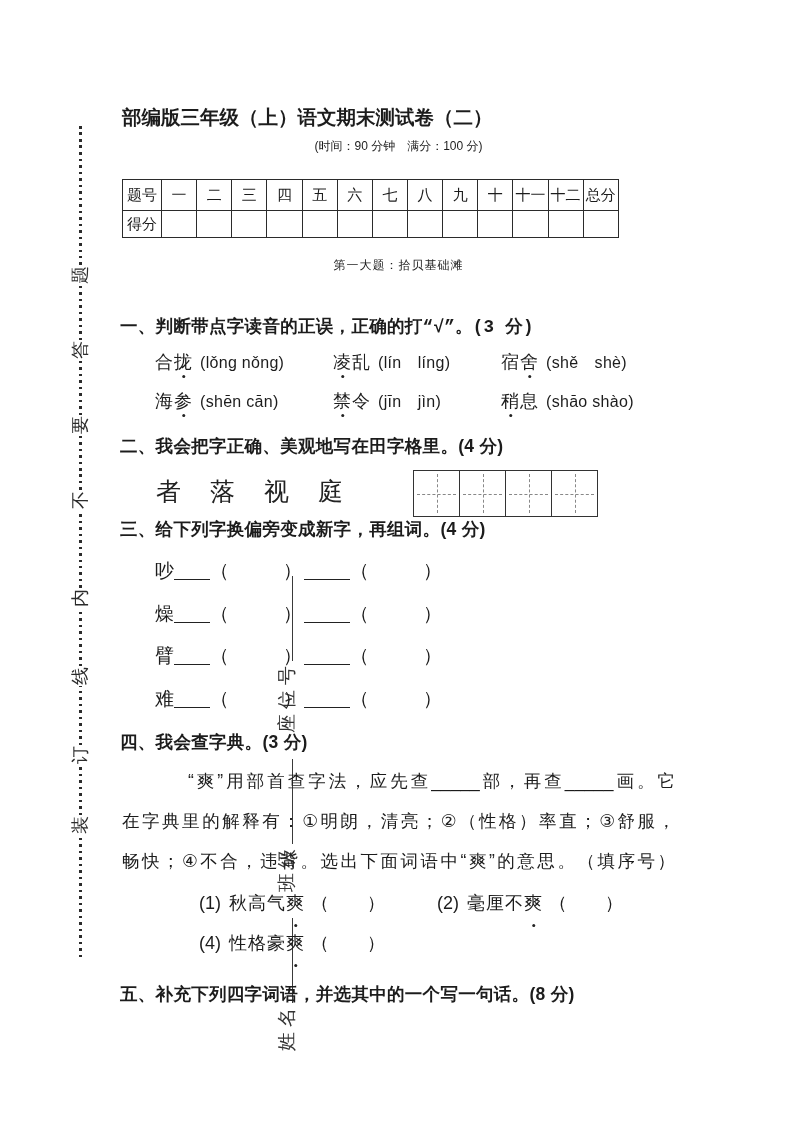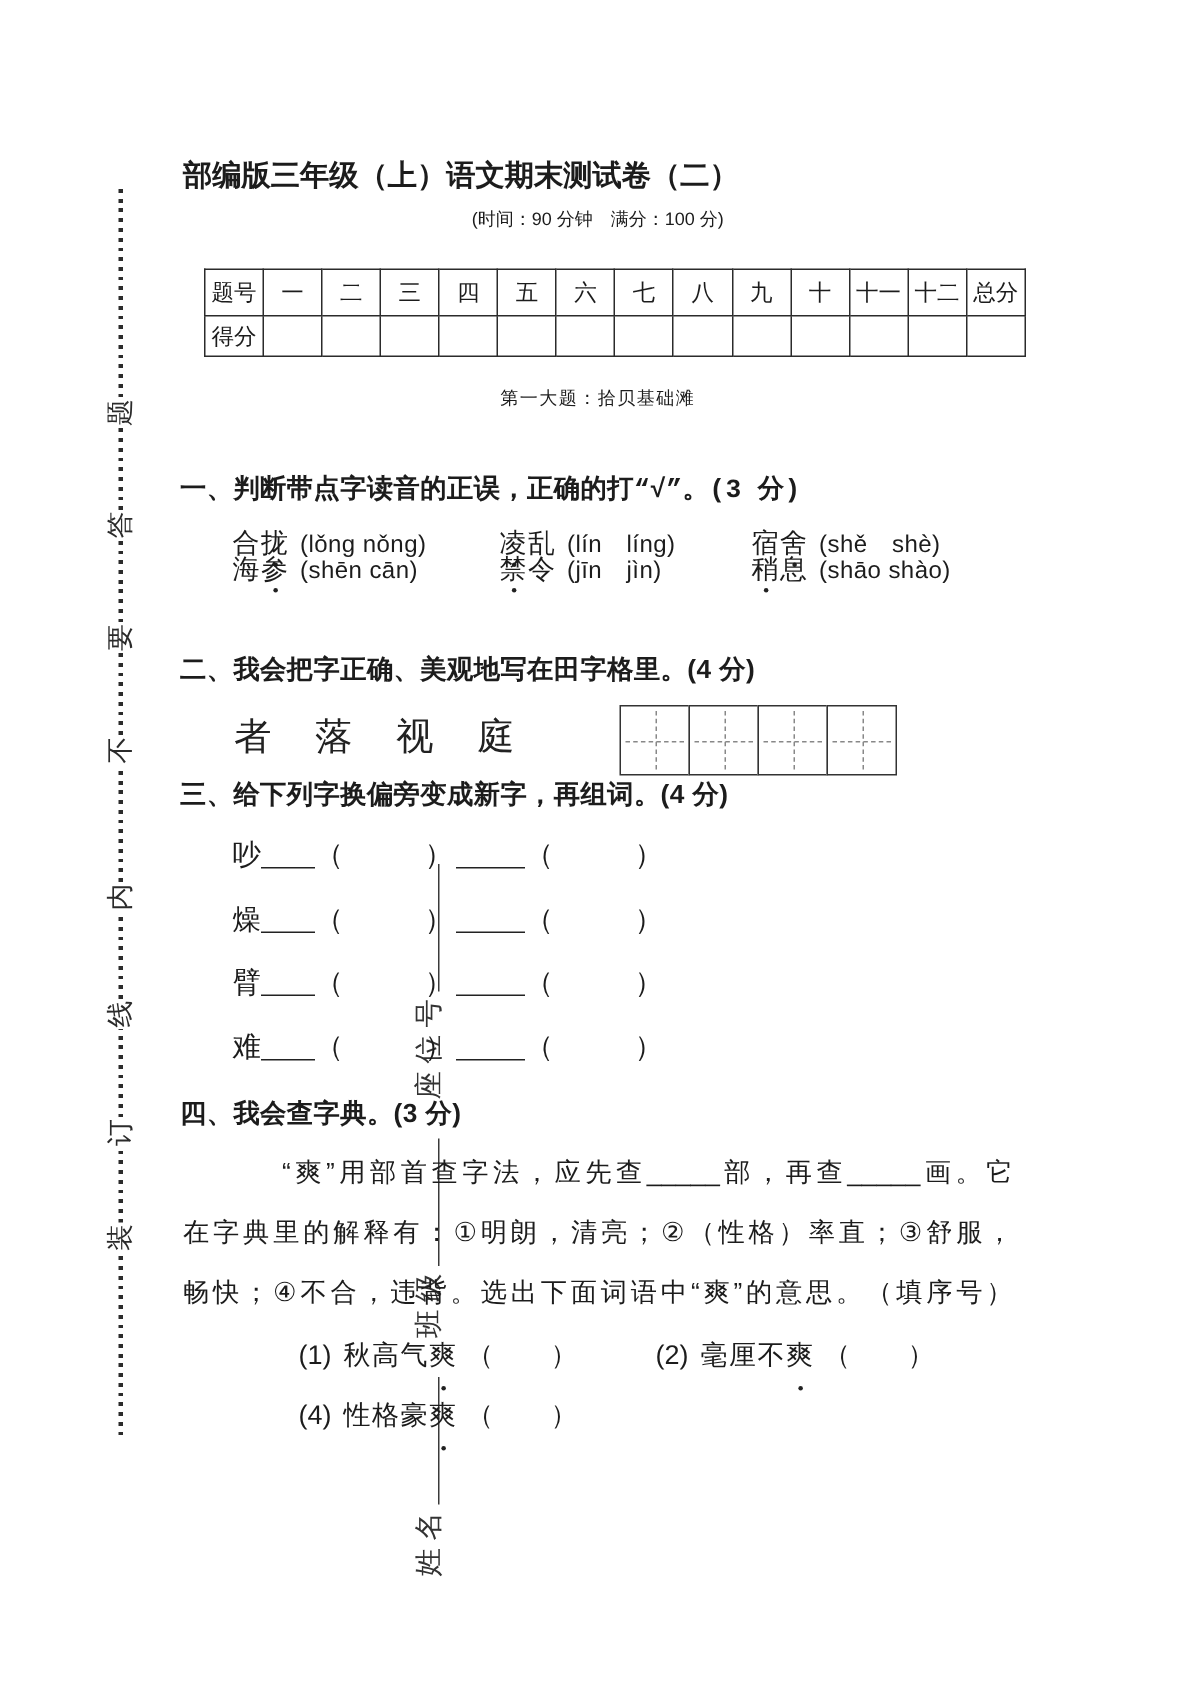--- a/index.html
+++ b/index.html
@@ -20,37 +20,37 @@
   .bl-dots{height:3px;flex-basis:0;
            background:repeating-linear-gradient(90deg,#2b2b2b 0 2.5px,transparent 2.5px 6.5px);}
 
   
   .title{position:absolute;top:104px;left:122px;width:553px;text-align:left;
          font-size:19.5px;font-weight:700;line-height:26px;}
   .subtitle{position:absolute;top:134px;left:122px;width:553px;text-align:center;
             font-size:12px;line-height:24px;}
 
   
-  .score-table{position:absolute;top:179px;left:136px;width:548px;
+  .score-table{position:absolute;top:179px;left:122px;width:497px;
                border-collapse:collapse;table-layout:fixed;}
   .score-table td{border:1.5px solid #2b2b2b;text-align:center;font-size:15px;padding:0;}
   .score-table tr:first-child td{height:30px;}
   .score-table tr:last-child td{height:26px;}
   .score-table td:first-child{width:38px;}
 
   
   .section-title{position:absolute;top:252px;left:122px;width:553px;text-align:center;
                  font-size:12px;letter-spacing:1px;line-height:26px;}
   .q-heading{position:absolute;left:120px;font-size:17.5px;font-weight:700;line-height:24px;letter-spacing:0.3px;}
   .q1h{top:315px;font-family:Liberation Mono, monospace;} .q2h{top:434px;} .q3h{top:517px;} .q4h{top:730px;} .q5h{top:982px;}
 
   
   .q1-row{position:absolute;left:155px;display:grid;grid-template-columns:178px 168px 1fr;
           font-size:18px;line-height:24px;}
-  .r1{top:350px;} .r2{top:367px;}
+  .r1{top:350px;} .r2{top:389px;}
   .word{letter-spacing:1px;}
   .pinyin{font-size:16px;margin-left:7px;letter-spacing:0.3px;}
   .dotted-char{position:relative;display:inline-block;}
   .dotted-char::after{content:"";position:absolute;left:50%;transform:translateX(-50%);
                       bottom:-4px;width:3.5px;height:3.5px;background:#222;border-radius:50%;}
 
   
   .q2-chars{position:absolute;top:478px;left:156px;display:flex;gap:29px;
             font-family:"Liberation Serif","DejaVu Serif",serif;font-size:25px;line-height:28px;color:#222;}
   .tian-grid{position:absolute;top:470px;left:413px;display:flex;}
@@ -191,14 +191,15 @@
       <div class="jline indent">“爽”用部首查字法，应先查_____部，再查_____画。它</div>
       <div class="jline">在字典里的解释有：①明朗，清亮；②（性格）率直；③舒服，</div>
       <div class="jline">畅快；④不合，违背。选出下面词语中“爽”的意思。（填序号）</div>
     </div>
   <div class="q4-items" id="q4items">
       <div class="q4-item"><span class="inum">(1)</span><span class="word"><span>秋</span><span>高</span><span>气</span><span class="dotted-char">爽</span></span><span class="op">（</span><span class="psp2"></span><span>）</span></div>
       <div class="q4-item"><span class="inum">(2)</span><span class="word"><span>毫</span><span>厘</span><span>不</span><span class="dotted-char">爽</span></span><span class="op">（</span><span class="psp2"></span><span>）</span></div>
       <div class="q4-item"><span class="inum">(4)</span><span class="word"><span>性</span><span>格</span><span>豪</span><span class="dotted-char">爽</span></span><span class="op">（</span><span class="psp2"></span><span>）</span></div>
     </div>
 
+  <div class="q-heading q5h">五、补充下列四字词语，并选其中的一个写一句话。(8 分)</div>
 
 </div>
 
 </body></html>

